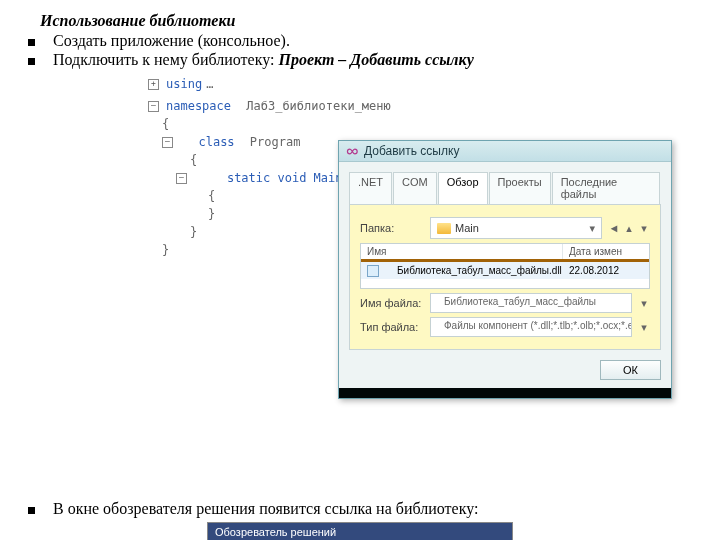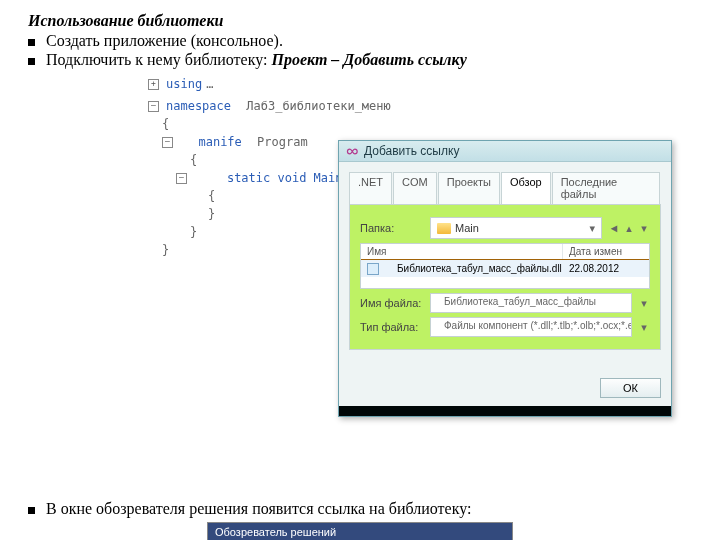--- a/index.html
+++ b/index.html
@@ -8,26 +8,27 @@
     font-family: "Times New Roman", serif;
     font-size: 16px;
     background: #fff;
     color: #000;
     width: 720px;
     box-sizing: border-box;
   }
   .heading {
     font-style: italic;
     font-weight: bold;
+    margin-left: 12px;
     margin-bottom: 2px;
   }
   .bullet-row {
     display: flex;
     align-items: flex-start;
-    gap: 11px;
+    gap: 18px;
     margin: 1px 0;
   }
   .sq { width: 7px; height: 7px; background: #000; margin-top: 7px; flex: 0 0 auto; }
   .ib { font-style: italic; font-weight: bold; }
   
   .code-block {
     margin: 6px 0 0 120px;
     font-family: Consolas, monospace;
     font-size: 12px;
     color: #666;
@@ -57,27 +58,27 @@
     padding: 3px 6px;
     background: linear-gradient(#d8ecef,#c2dfe6);
     border-bottom:1px solid #a8c8cf;
     font-size: 12px;
     color:#1d3a44;
   }
   .titlebar .ic { width:13px; height:13px; display:flex; }
   .tabs { display:flex; gap:0; padding:10px 10px 0 10px; font-size:11px; color:#555; }
   .tab { padding:3px 8px 4px; border:1px solid #c7d4d6; border-bottom:none; background:#f7fbfb; margin-right:1px; }
   .tab.active { background:#fff; color:#000; }
-  .tabbody { margin:0 10px 22px; border:1px solid #c7d4d6; background:#bef264; padding:8px 10px; }
+  .tabbody { margin:0 10px 4px; border:1px solid #c7d4d6; background:#fef9c3; padding:8px 10px; }
   .row { display:flex; align-items:center; gap:6px; margin:4px 0; font-size:11px; color:#333; }
   .row label { width: 64px; color:#444; }
   .folder { display:flex; align-items:center; gap:4px; border:1px solid #c5d1d3; padding:1px 6px; flex:1; background:#fff; height:18px;}
   .folder-ic { width:14px; height:11px; background:linear-gradient(#ffe28a,#f3b93a); border-radius:1px; }
   .filelist { border:1px solid #c5d1d3; height:44px; background:#fff; }
-  .fl-head { display:flex; font-size:10px; color:#555; border-bottom:1px solid #a16207; }
+  .fl-head { display:flex; font-size:10px; color:#555; border-bottom:3px solid #a16207; }
   .fl-head span:first-child { flex:1; padding:2px 6px; border-right:1px solid #e2e8ea; }
   .fl-head span:last-child { width:74px; padding:2px 6px; }
   .fl-row { display:flex; font-size:10px; background:#eaf3fb; }
   .fl-row span:first-child { flex:1; padding:0 6px; display:flex; gap:12px; align-items:center; }
   .fl-row span:last-child { width:74px; padding:3px 6px; }
   .dll-ic { width:10px;height:10px;border:1px solid #7aa6c9; background:#dceefb; }
   .txtin { border:1px solid #c5d1d3; padding:2px 13px; flex:1; background:#fff; height:14px; color:#666; font-size:10px; white-space:nowrap; overflow:hidden; }
   .nav-arrows { display:flex; gap:3px; }
   .nav-arrows span { width:12px; color:#666; font-size:11px; text-align:center; }
   .ok-row { display:flex; justify-content:flex-end; padding:6px 10px 8px; }
@@ -115,21 +116,21 @@
   <div class="line">
       <span class="gutter-minus">+</span>
       <span class="kw">using</span>
       <span>…</span>
     </div>
   <div style="height:4px"></div>
   <div class="line"><span class="gutter-minus">–</span><span class="kw">namespace</span>&nbsp;<span>Лаб3_библиотеки_меню</span></div>
   <div class="line" style="padding-left:14px;">
       <span>{</span>
     </div>
-  <div class="line" style="padding-left:14px;"><span class="gutter-minus">–</span>&nbsp;&nbsp;<span class="kw">manife</span>&nbsp;<span>Program</span></div>
+  <div class="line" style="padding-left:14px;"><span class="gutter-minus">–</span>&nbsp;&nbsp;<span class="kw">class</span>&nbsp;<span>Program</span></div>
   <div class="line" style="padding-left:42px;">
       <span>{</span>
     </div>
   <div class="line" style="padding-left:28px;"><span class="gutter-minus">–</span>&nbsp;&nbsp;&nbsp;&nbsp;<span class="kw">static void Main(</span></div>
   <div class="line" style="padding-left:60px;">
       <span>{</span>
     </div>
   <div class="line" style="padding-left:60px;">
       <span>}</span>
     </div>
@@ -146,22 +147,22 @@
     <span class="ic">
       <svg viewBox="0 0 16 16">
           <path d="M3 8c0-1.5 1-3 3-3 2.5 0 3.5 6 6 6 2 0 3-1.5 3-3s-1-3-3-3c-2.5 0-3.5 6-6 6-2 0-3-1.5-3-3z" fill="none" stroke="#b33b8f" stroke-width="1.5"></path>
         </svg>
     </span>
     <span>Добавить ссылку</span>
   </div>
   <div class="tabs">
     <div class="tab">.NET</div>
     <div class="tab">COM</div>
+    <div class="tab active">Обзор</div>
     <div class="tab">Проекты</div>
-    <div class="tab active">Обзор</div>
     <div class="tab">Последние файлы</div>
   </div>
   <div class="tabbody">
     <div class="row">
       <label>Папка:</label>
       <div class="folder">
         <span class="folder-ic"></span>
         <span>Main</span>
         <span style="margin-left:auto;color:#666;">▾</span>
       </div>

